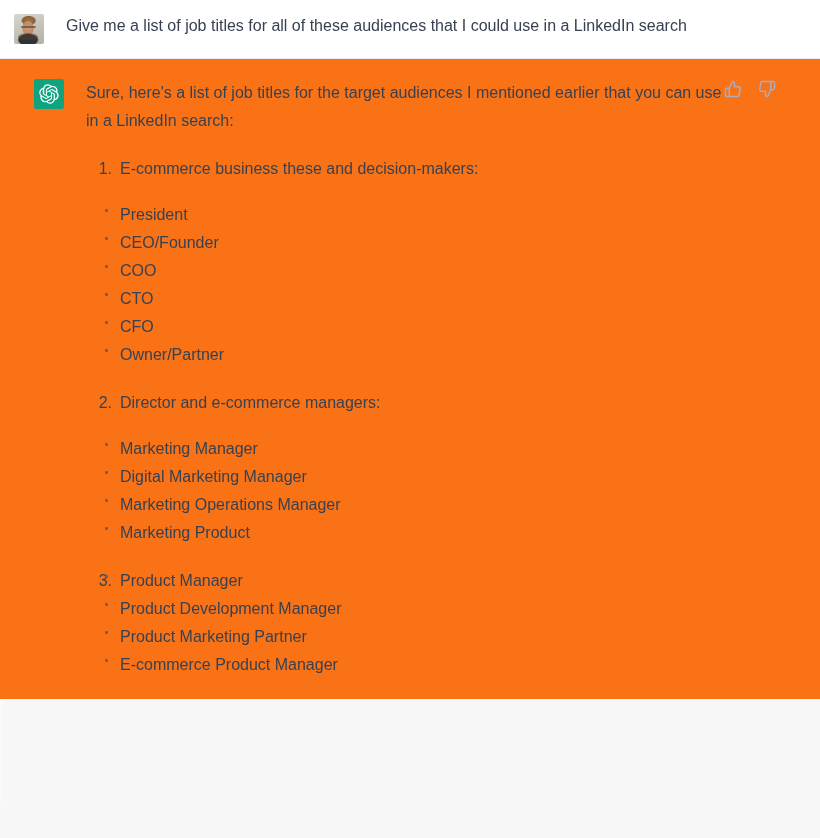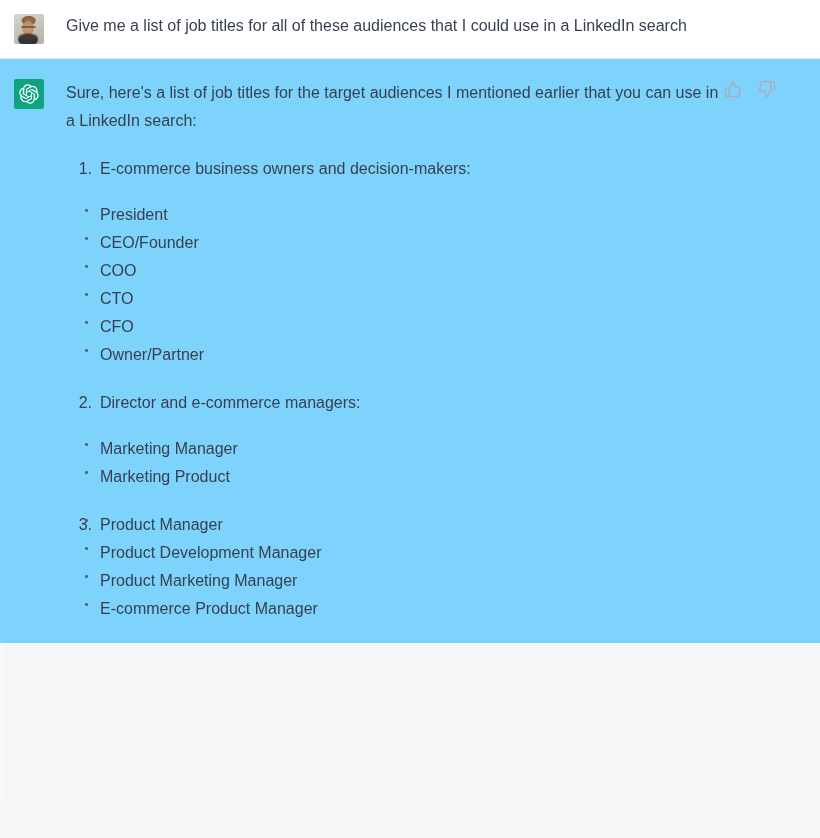--- a/index.html
+++ b/index.html
@@ -28,21 +28,22 @@
   .msg-row {
     width: 100%;
     display: block;
     position: relative;
   }
   .msg-row.user {
     background: #ffffff;
     border-bottom: 1px solid #ececf1;
   }
   .msg-row.assistant {
-    background: #7dd3fc;
+    background: #f97316;
+    padding-left: 20px;
   }
 
   .msg-inner {
     display: flex;
     align-items: flex-start;
     padding: 16px 24px 16px 14px;
     position: relative;
   }
   .msg-row.user .msg-inner { padding-top: 14px; padding-bottom: 14px; }
   .msg-row.assistant .msg-inner { padding-top: 20px; padding-bottom: 20px; }
@@ -216,51 +217,53 @@
       </div>
 
       <div class="msg-body">
         <p>Sure, here's a list of job titles for the target audiences I mentioned earlier that you can use in a LinkedIn search:</p>
 
         <ol class="sections">
 
           <li class="section">
             <div class="section-head">
               <span class="section-num">1.</span>
-              <span>E-commerce business owners and decision-makers:</span>
+              <span>E-commerce business these and decision-makers:</span>
             </div>
             <ul class="titles">
               <li><span class="bullet"></span><span>President</span></li>
               <li><span class="bullet"></span><span>CEO/Founder</span></li>
               <li><span class="bullet"></span><span>COO</span></li>
               <li><span class="bullet"></span><span>CTO</span></li>
               <li><span class="bullet"></span><span>CFO</span></li>
               <li><span class="bullet"></span><span>Owner/Partner</span></li>
             </ul>
           </li>
 
           <li class="section">
             <div class="section-head">
               <span class="section-num">2.</span>
               <span>Director and e-commerce managers:</span>
             </div>
             <ul class="titles">
               <li><span class="bullet"></span><span>Marketing Manager</span></li>
+              <li><span class="bullet"></span><span>Digital Marketing Manager</span></li>
+              <li><span class="bullet"></span><span>Marketing Operations Manager</span></li>
               <li><span class="bullet"></span><span>Marketing Product</span></li>
             </ul>
           </li>
 
           <li class="section">
             <div class="section-head">
               <span class="section-num">3.</span>
             </div>
             <ul class="titles">
               <li><span class="bullet"></span><span>Product Manager</span></li>
               <li><span class="bullet"></span><span>Product Development Manager</span></li>
-              <li><span class="bullet"></span><span>Product Marketing Manager</span></li>
+              <li><span class="bullet"></span><span>Product Marketing Partner</span></li>
               <li><span class="bullet"></span><span>E-commerce Product Manager</span></li>
             </ul>
           </li>
 
         </ol>
       </div>
 
       <div class="feedback">
         <button class="fb-btn" aria-label="thumbs up">
           <svg viewBox="0 0 24 24" fill="none" stroke="currentColor" stroke-width="2" stroke-linecap="round" stroke-linejoin="round">

